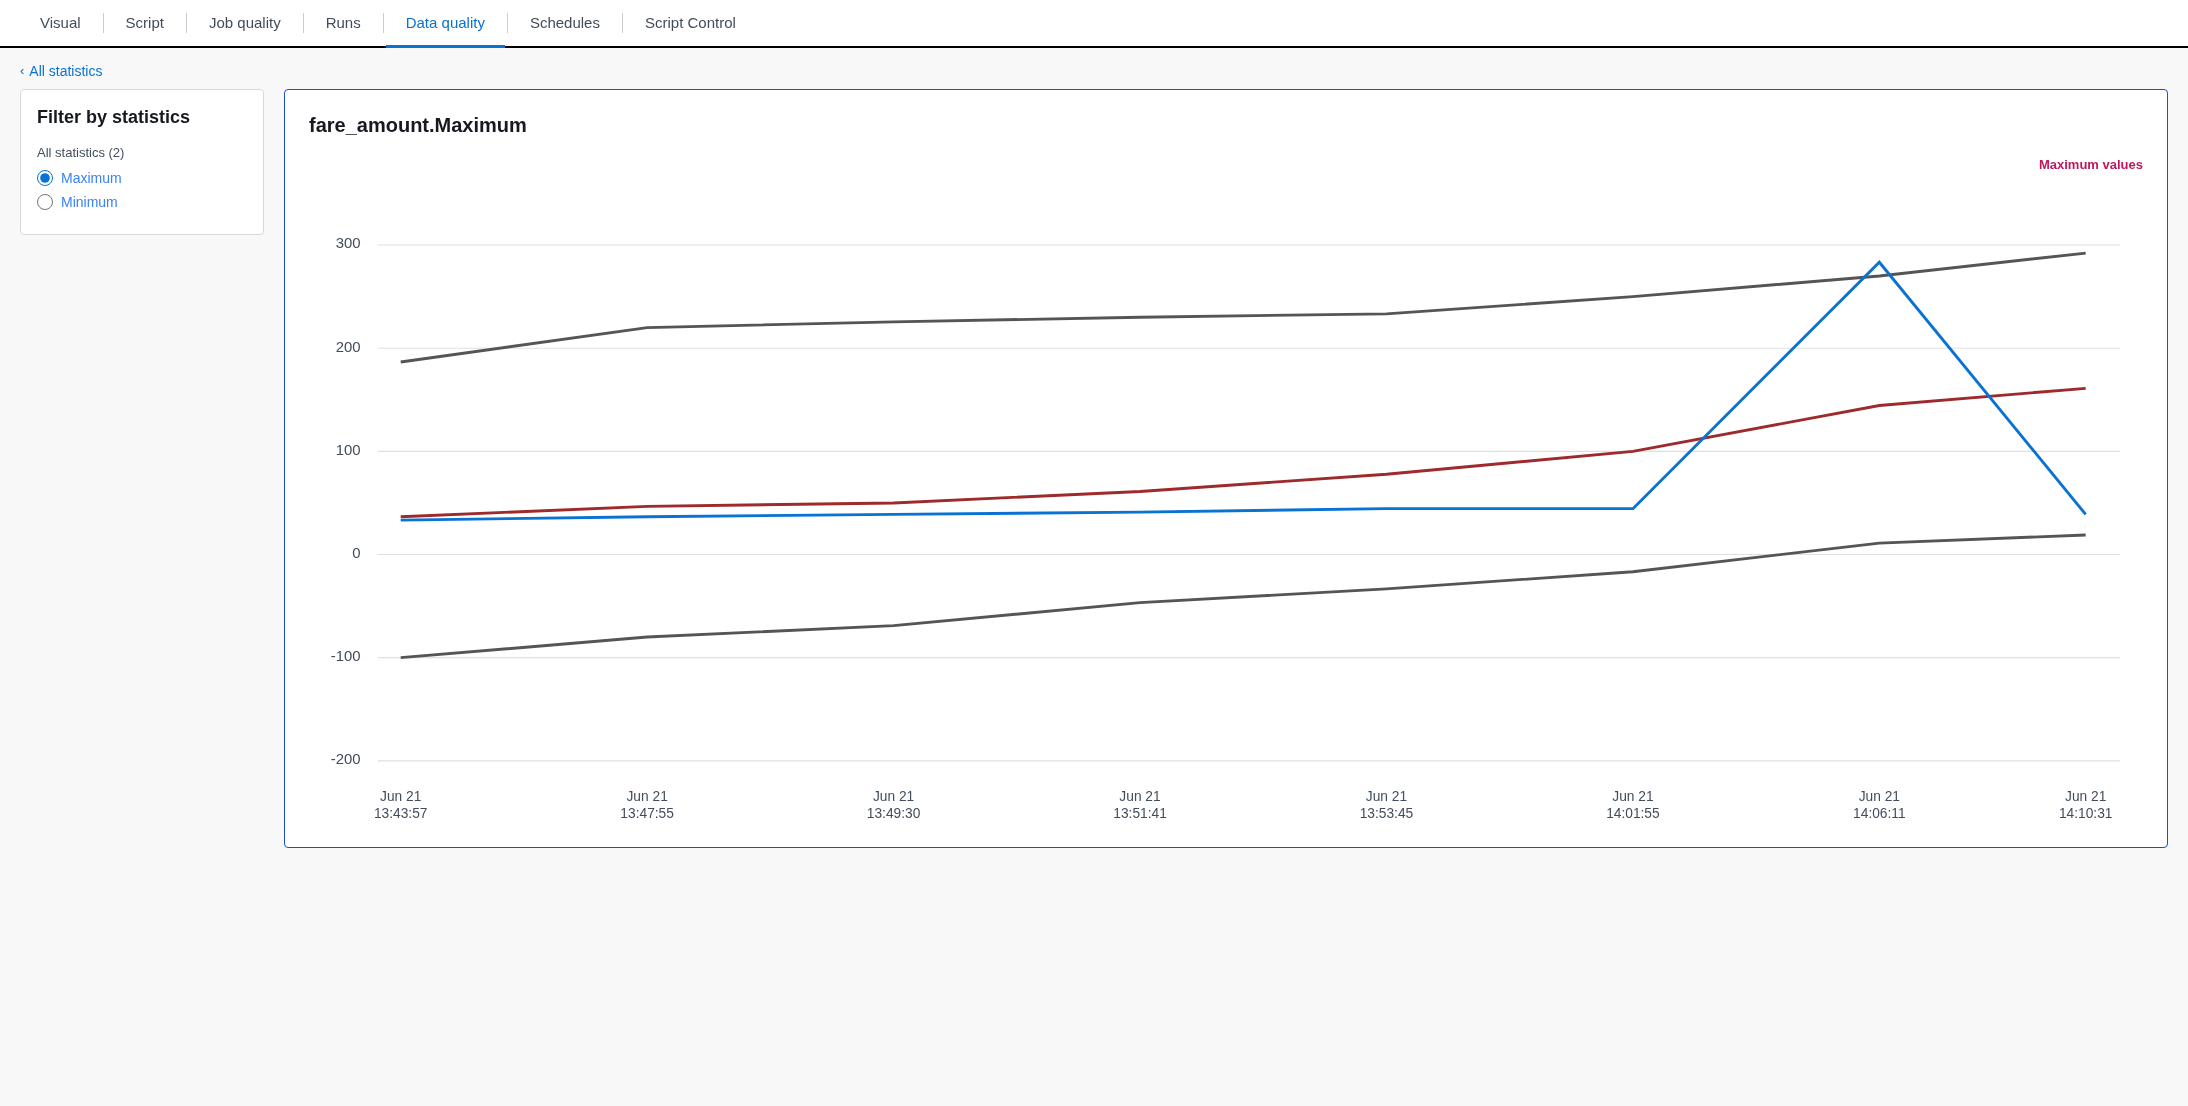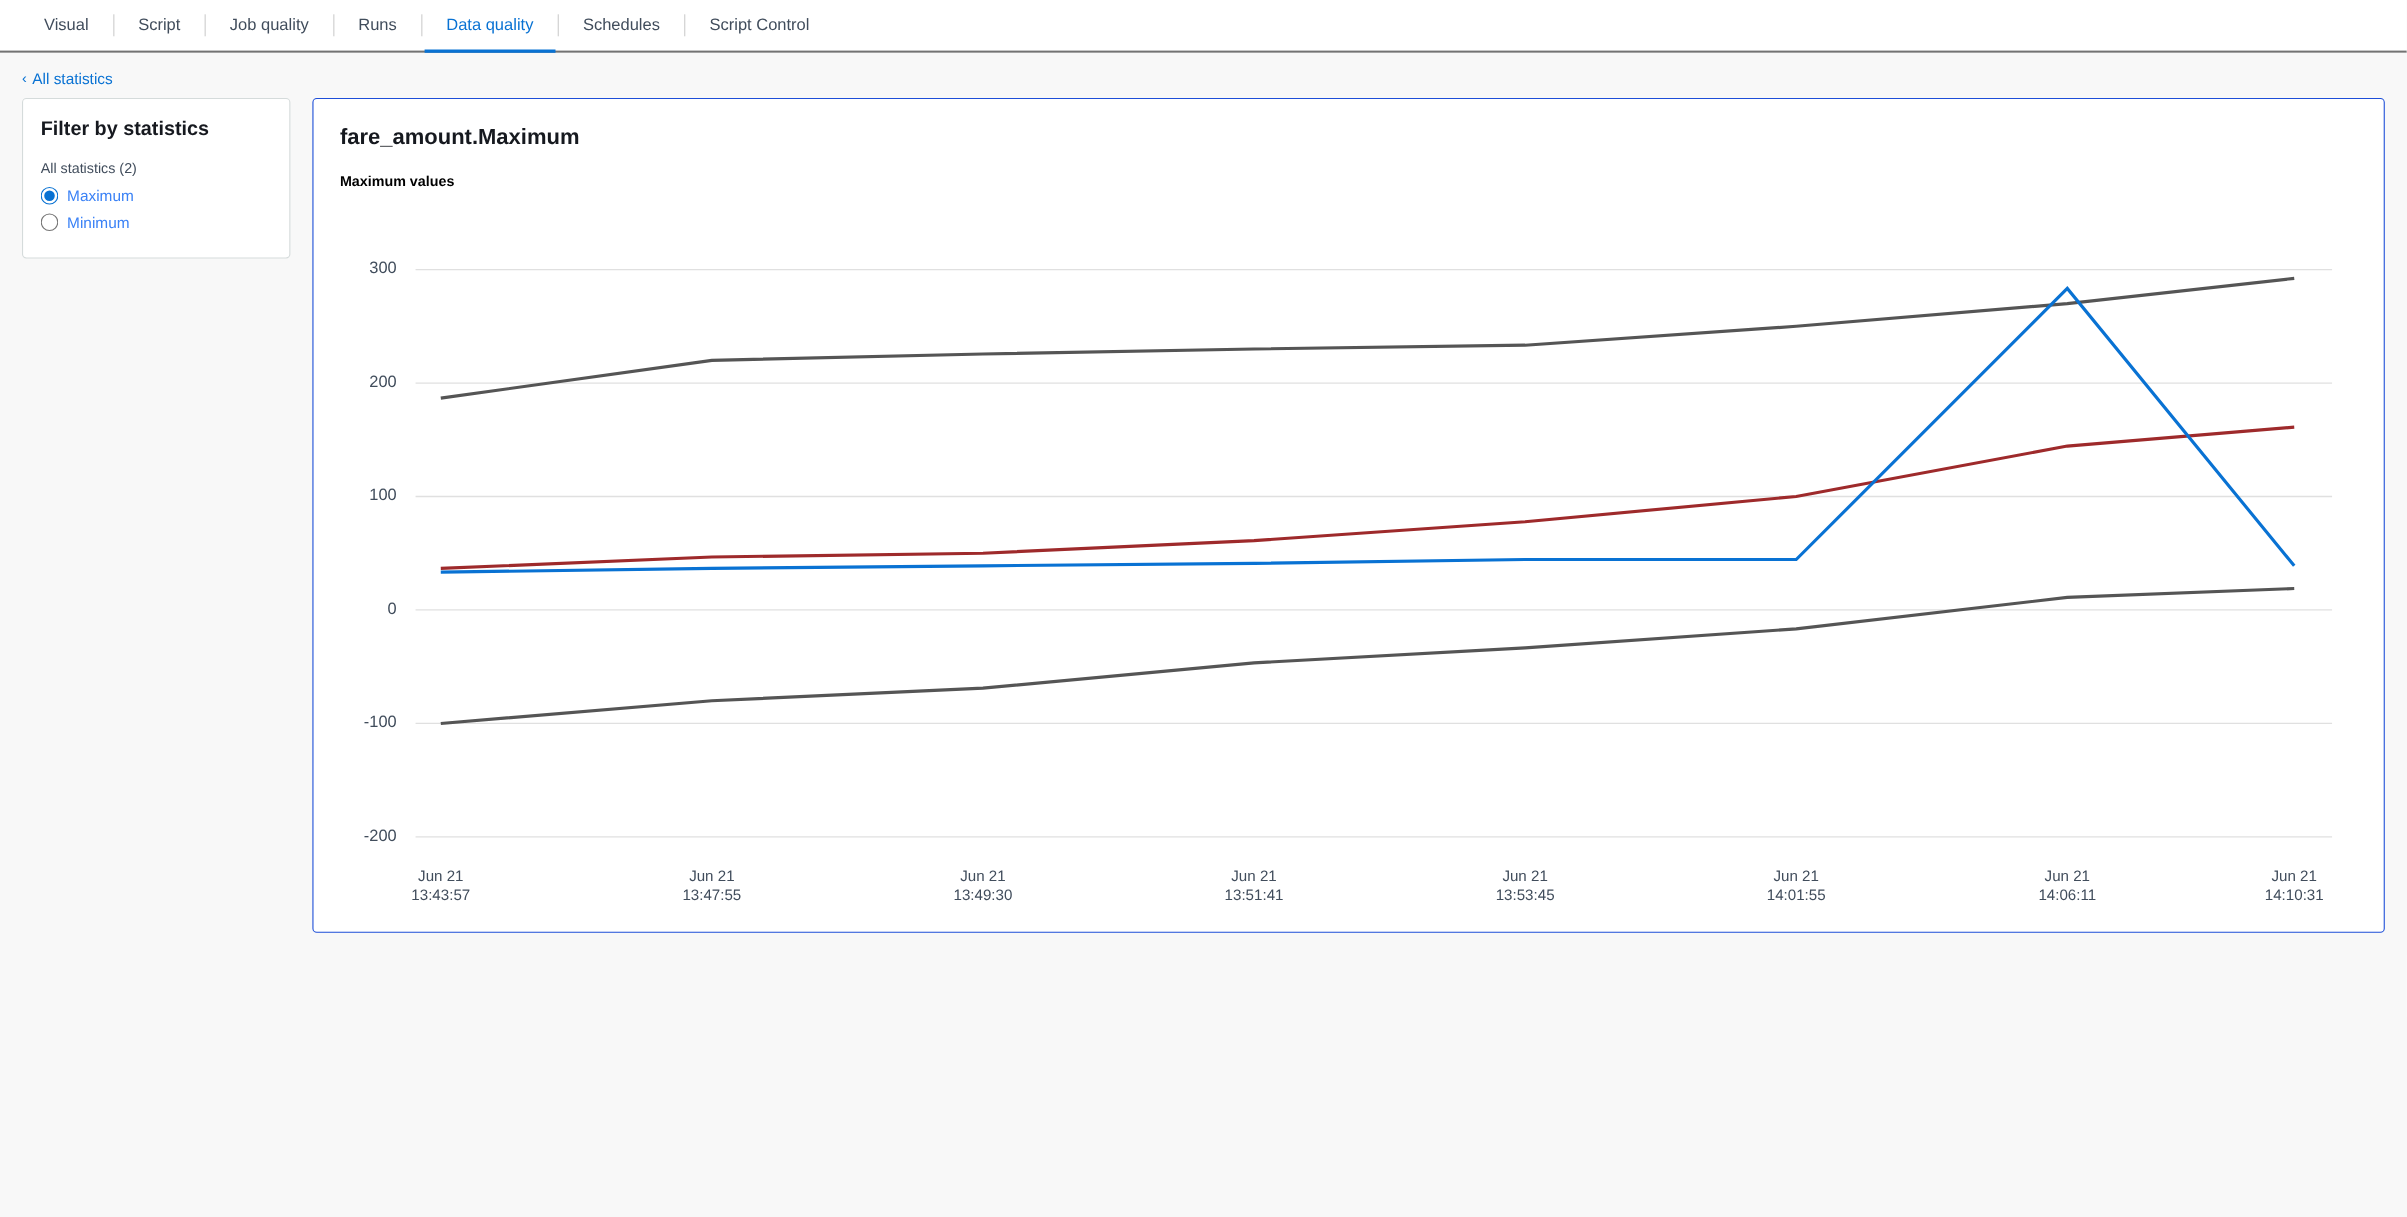--- a/index.html
+++ b/index.html
@@ -2,21 +2,21 @@
 <html><head>
   <meta charset="utf-8">
   <style>
     * { box-sizing: border-box; margin: 0; padding: 0; }
     body { font-family: "Amazon Ember", "Helvetica Neue", Arial, sans-serif; font-size: 14px; background: #f8f8f8; color: #16191f; }
 
     .tabs-bar {
       display: flex;
       align-items: center;
       background: #fff;
-      border-bottom: 2px solid #737373;
+      border-bottom: 2px solid #000000;
       padding: 0 20px;
     }
     .tab {
       padding: 14px 20px;
       cursor: pointer;
       font-size: 15px;
       color: #414d5c;
       border-bottom: 3px solid transparent;
       margin-bottom: -2px;
       white-space: nowrap;
@@ -98,21 +98,22 @@
     }
     .chart-title {
       font-size: 20px;
       font-weight: 700;
       margin-bottom: 20px;
     }
     .chart-subtitle {
       font-size: 13px;
       font-weight: 700;
       margin-bottom: 10px;
-      color: #000000;
+      color: #be185d;
+      text-align: right;
     }
     .chart-container {
       position: relative;
       width: 100%;
     }
     svg.chart-svg {
       width: 100%;
       height: auto;
       display: block;
     }

